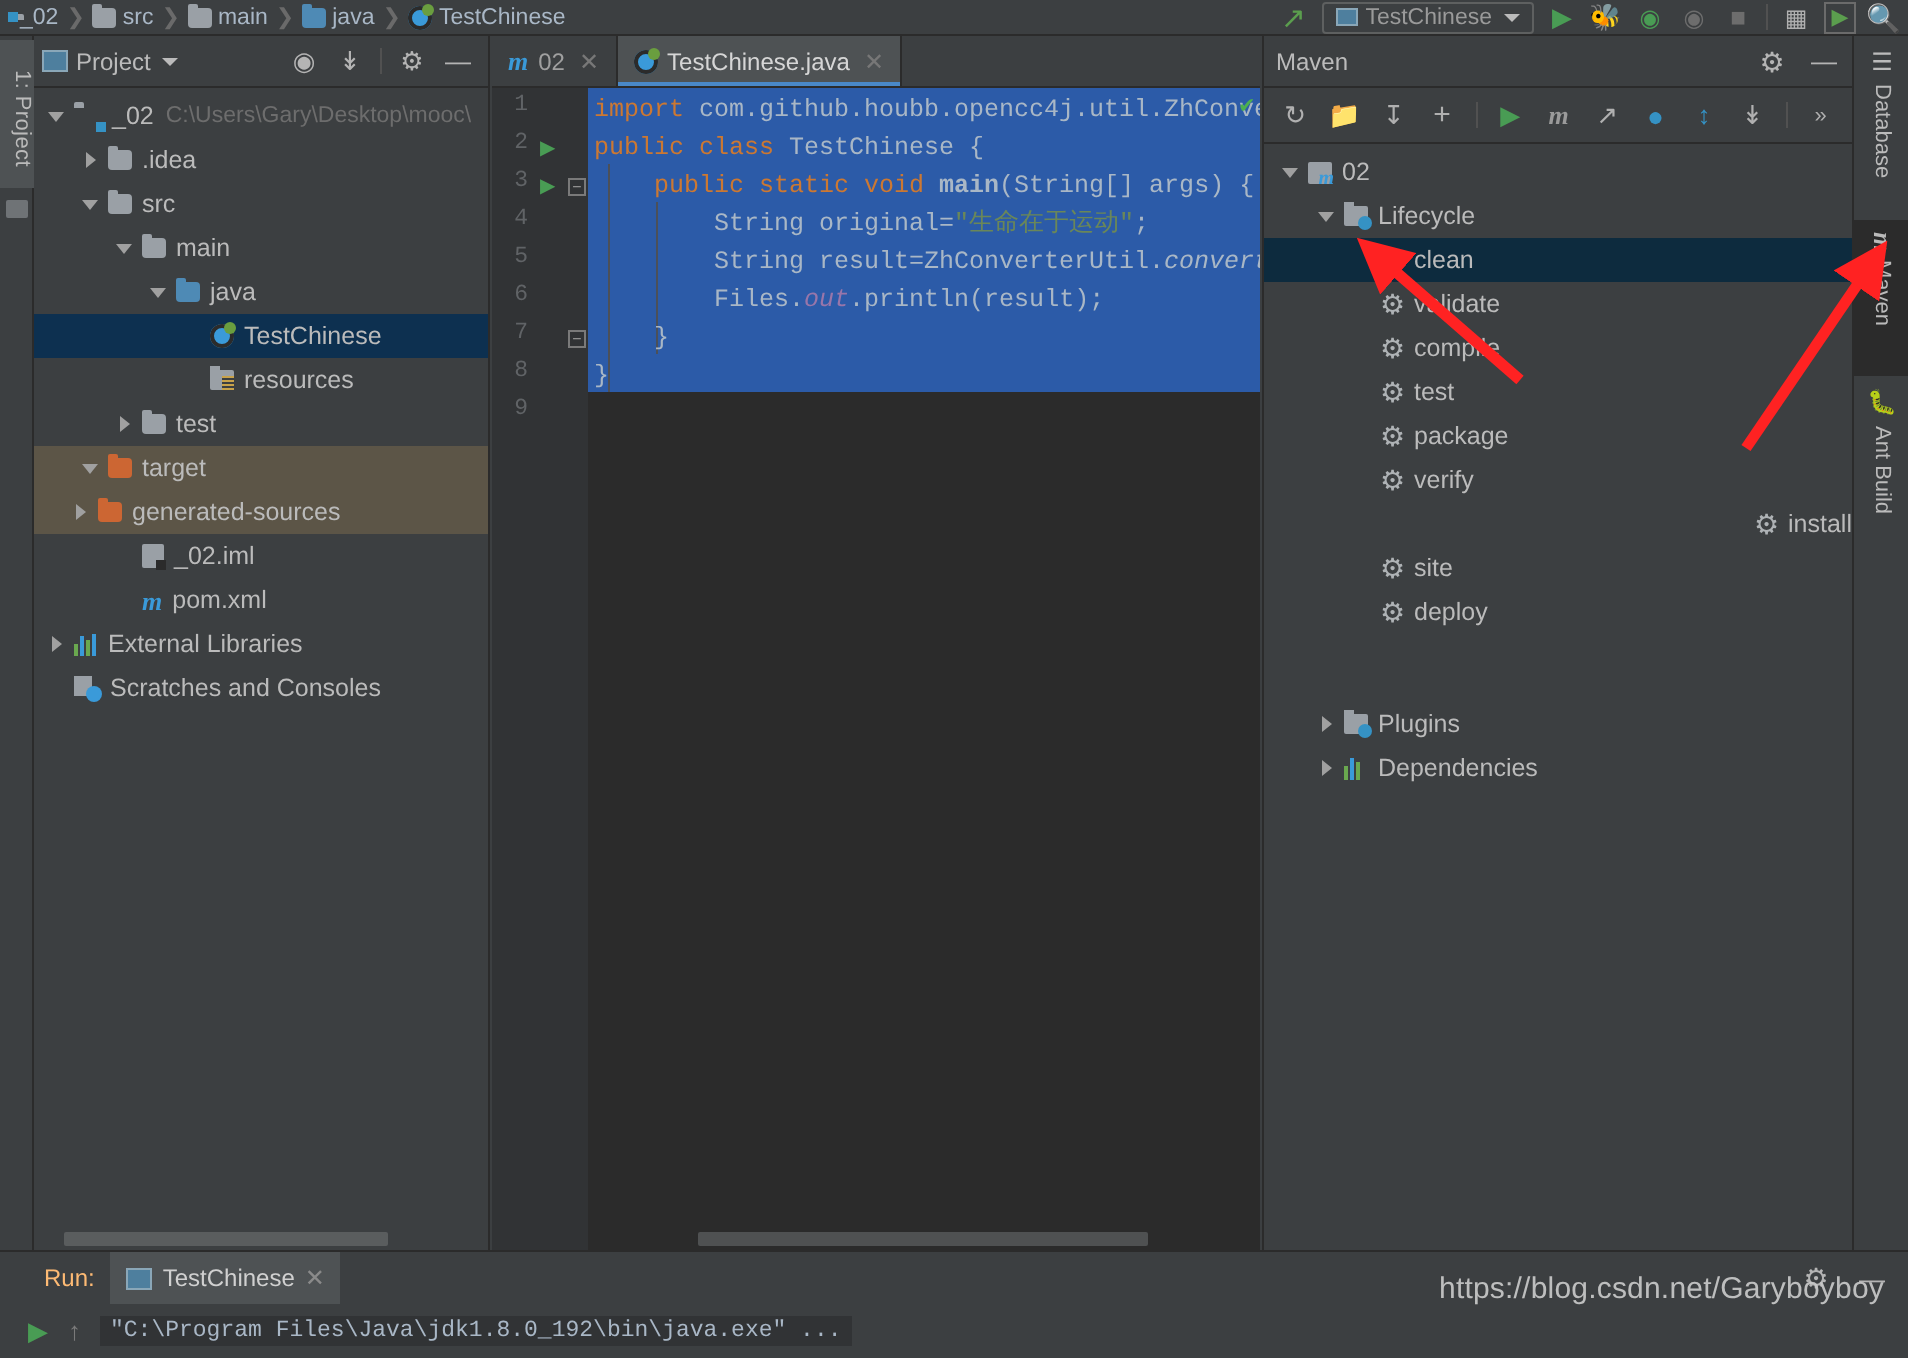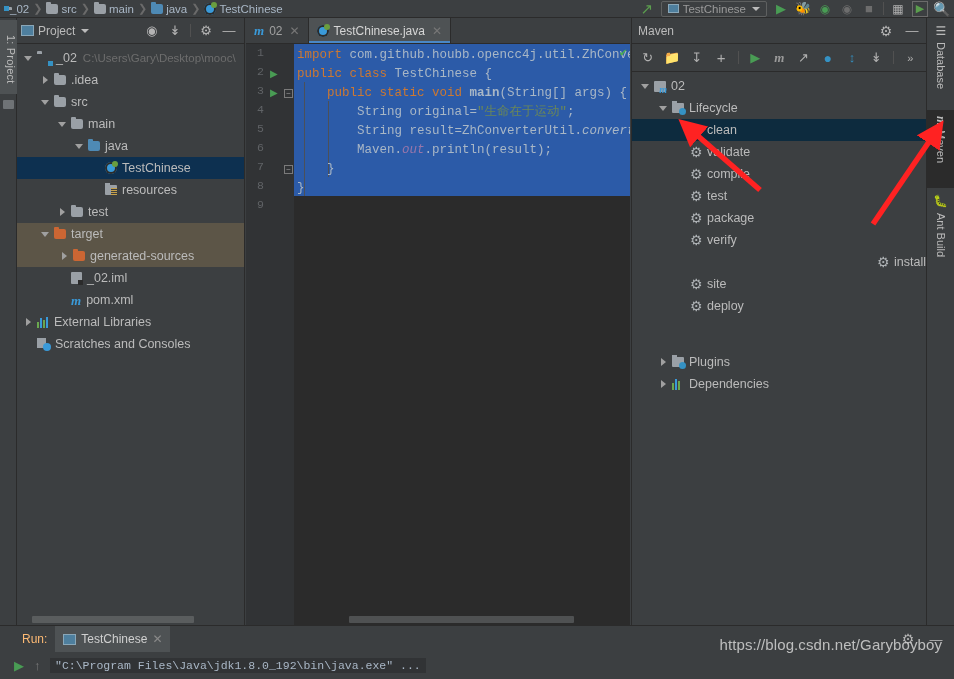--- a/index.html
+++ b/index.html
@@ -312,21 +312,21 @@
         </div>
         <div class="trow hl" style="padding-left: 21px;">
           <span class="twist">
             <span class="tri-down"></span>
           </span>
           <span style="display:inline-flex;align-items:center;margin-left:2px;">
             <span class="folder-ico folder-orange"></span>
           </span>
           <span class="tlabel">target</span>
         </div>
-        <div class="trow hl" style="padding-left: 40px;">
+        <div class="trow hl" style="padding-left: 16px;">
           <span class="twist">
             <span class="tri-right"></span>
           </span>
           <span style="display:inline-flex;align-items:center;margin-left:2px;">
             <span class="folder-ico folder-orange"></span>
           </span>
           <span class="tlabel">generated-sources</span>
         </div>
         <div class="trow" style="padding-left: 38px;">
           <span class="twist"></span>
@@ -405,21 +405,21 @@
     <div class="code">
       <div class="selbg" style="top:0px;height:152px;"></div>
       <div class="indent-guide" style="left:10px;top:38px;height:114px;"></div>
       <div class="indent-guide" style="left:34px;top:57px;height:76px;"></div>
       <div id="code-lines" style="position:absolute;left:0;top:0;right:0;">
           <div class="codeline" style="top: 2px; padding-left: 3px;"><span class="k">import</span><span class="plain"> com.github.houbb.opencc4j.util.ZhConverterUtil;</span></div>
           <div class="codeline" style="top: 21px; padding-left: 3px;"><span class="k">public class</span><span class="plain"> TestChinese {</span></div>
           <div class="codeline" style="top: 40px; padding-left: 3px;"><span class="k">    public static void </span><span class="fn">main</span><span class="plain">(String[] args) {</span></div>
           <div class="codeline" style="top: 59px; padding-left: 3px;"><span class="plain">        String original=</span><span class="str">"生命在于运动"</span><span class="plain">;</span></div>
           <div class="codeline" style="top: 78px; padding-left: 3px;"><span class="plain">        String result=ZhConverterUtil.</span><span class="ital">convertToTraditi</span></div>
-          <div class="codeline" style="top: 97px; padding-left: 3px;"><span class="plain">        Maven.</span><span class="pur">out</span><span class="plain">.println(result)</span><span class="plain">;</span></div>
+          <div class="codeline" style="top: 97px; padding-left: 3px;"><span class="plain">        Files.</span><span class="pur">out</span><span class="plain">.println(result)</span><span class="plain">;</span></div>
           <div class="codeline" style="top: 116px; padding-left: 3px;"><span class="plain">    }</span></div>
           <div class="codeline" style="top: 135px; padding-left: 3px;"><span class="plain">}</span></div>
           <div class="codeline" style="top: 154px; padding-left: 3px;"><span class="plain"></span></div>
         </div>
       <div class="check">✔</div>
     </div>
 
     <div class="ed-hscroll">
       <div class="thumb"></div>
     </div>

